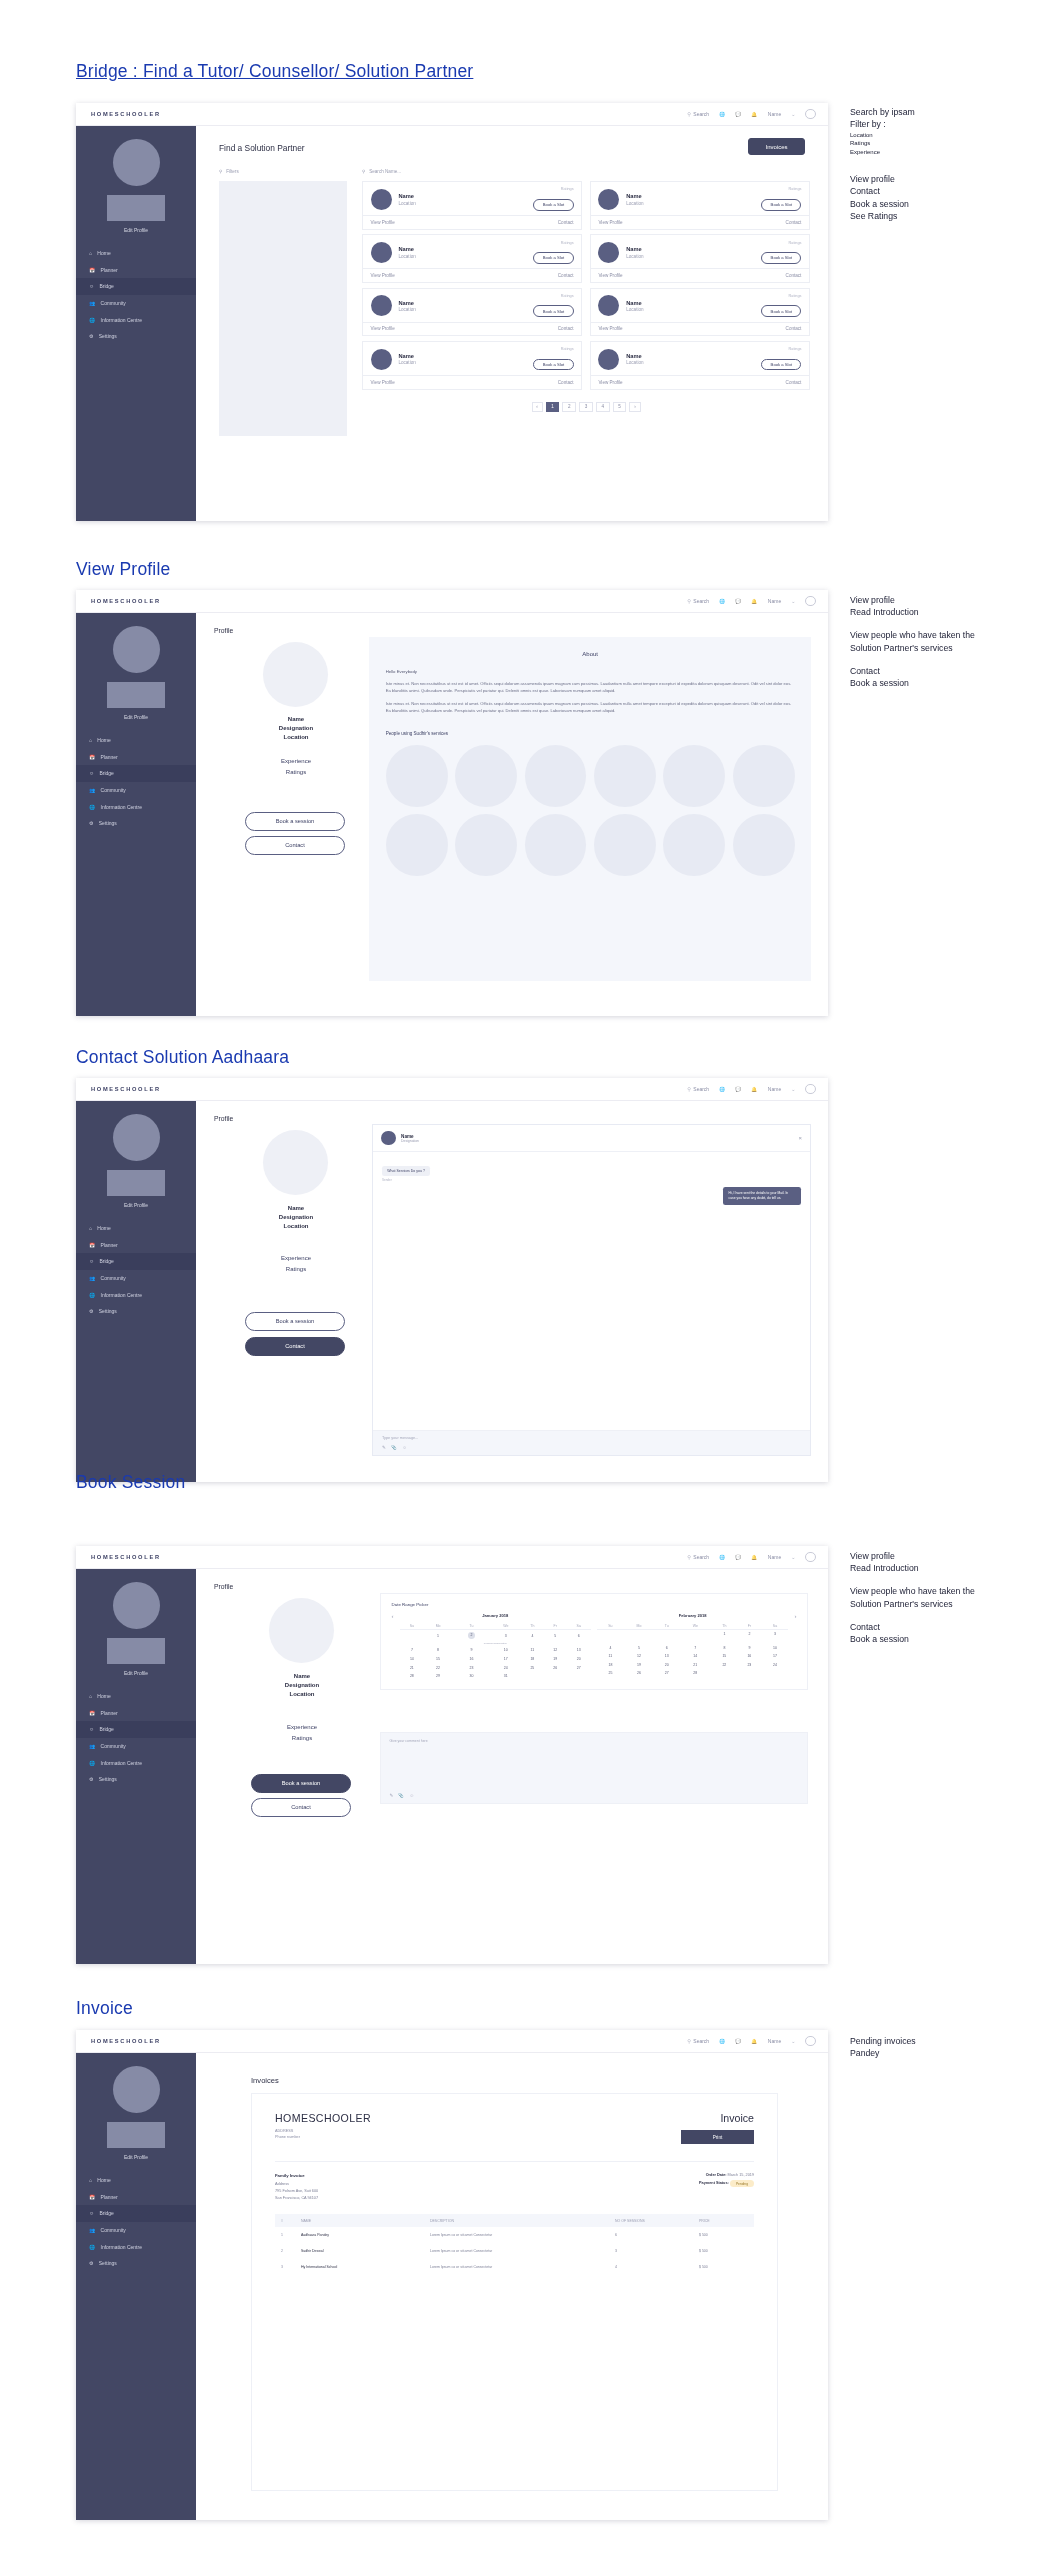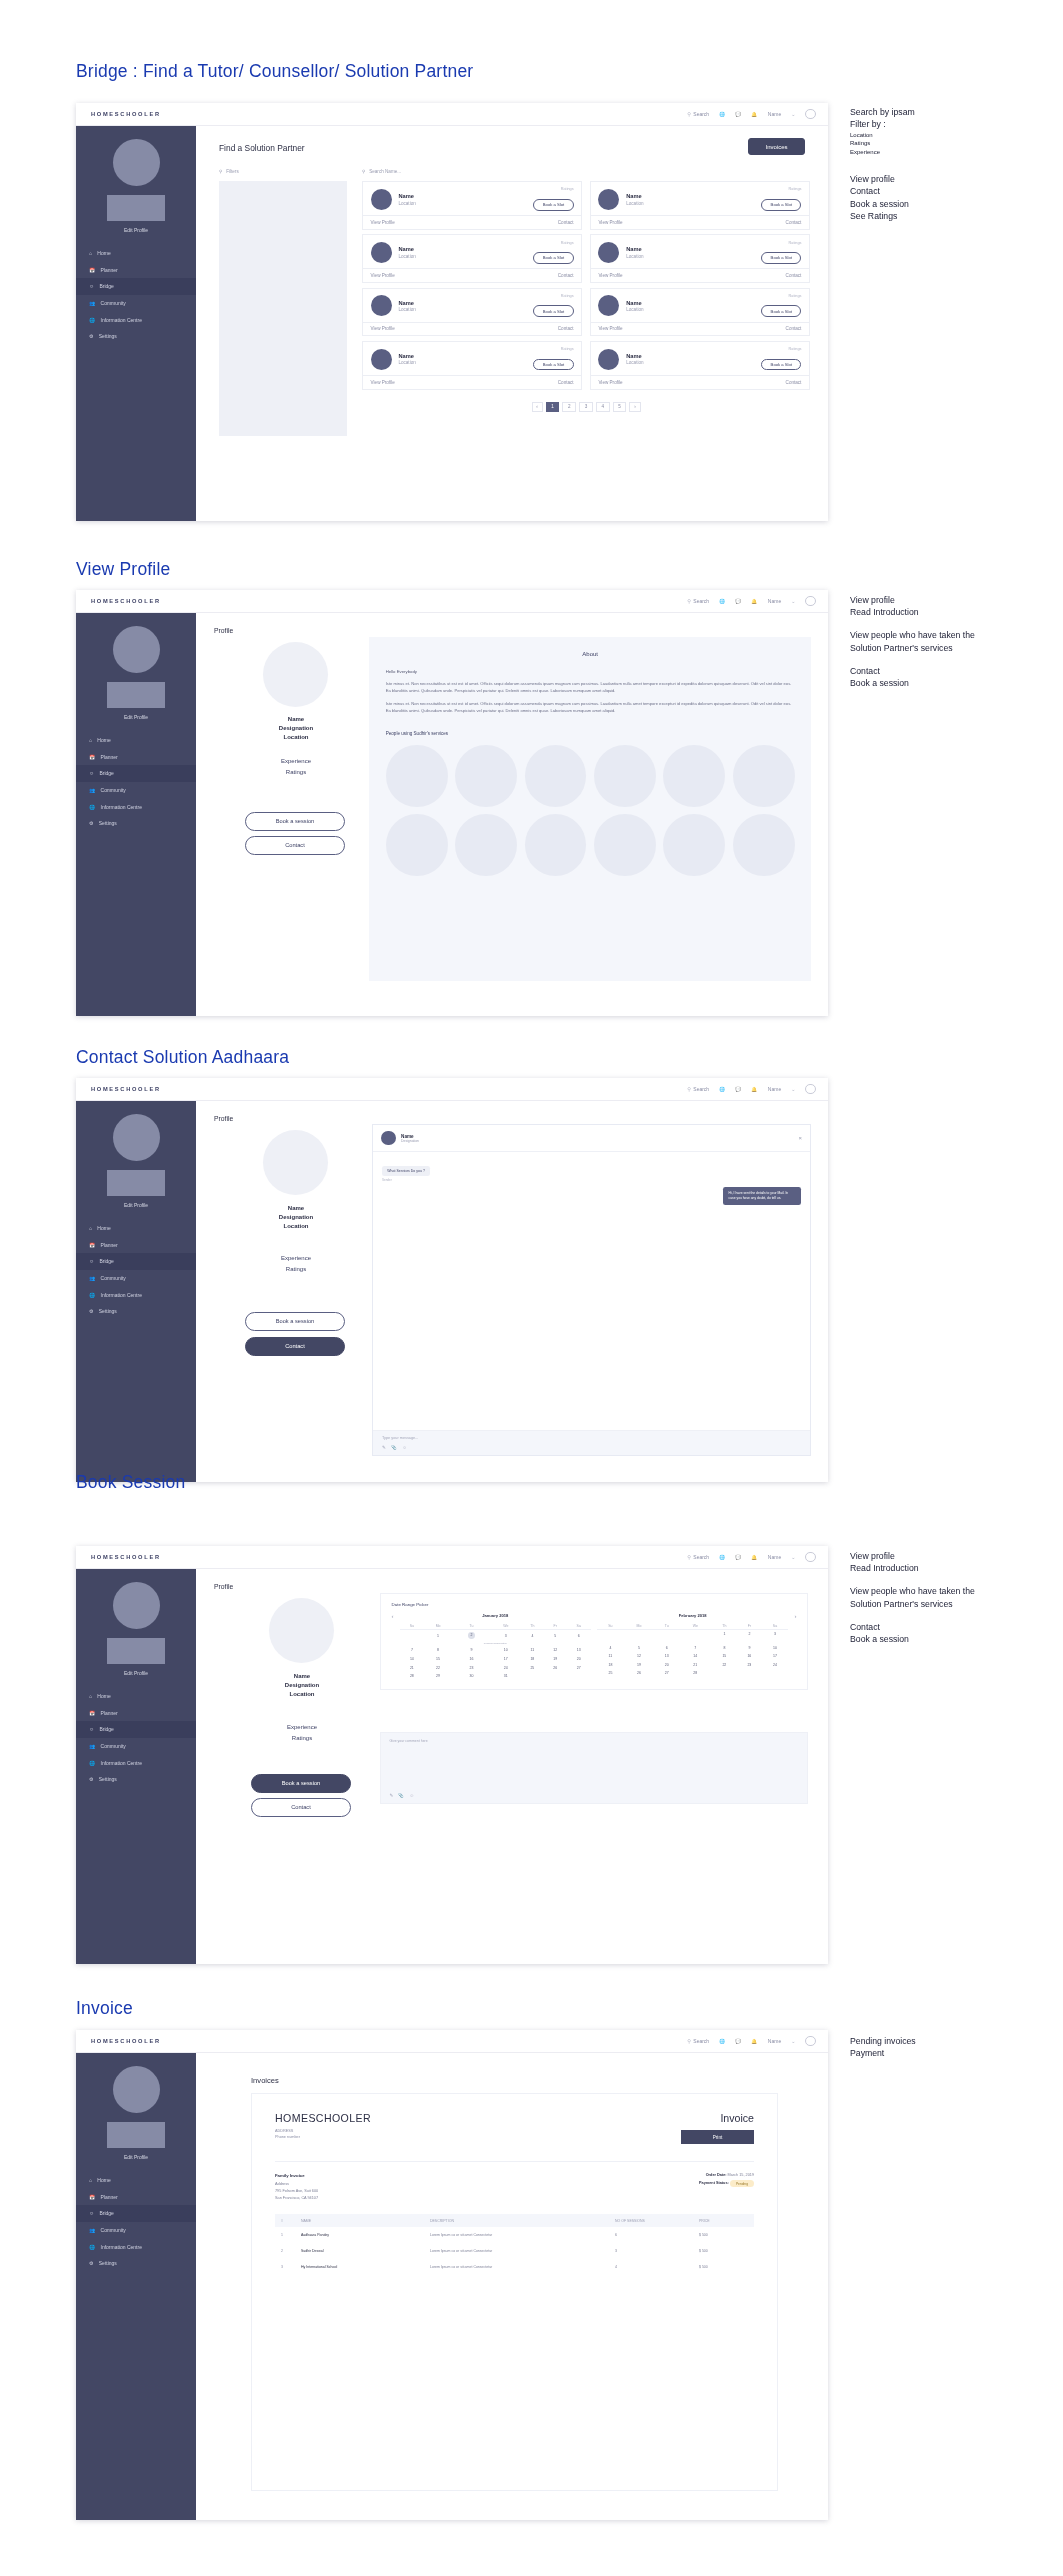--- a/index.html
+++ b/index.html
@@ -40,21 +40,21 @@
           font-size:5.7px;color:#3b3f63;background:#fff; }
   .pill.fill { background:#434764;color:#fff;border-color:#434764; }
   .note { position:absolute; font-size:8.7px; color:#1b1d33; line-height:1.42; }
   .note .sm { font-size:6px; }
   .gcirc { border-radius:50%;background:#eef0f6; }
   table { border-collapse:collapse; width:100%; }
 </style>
 </head>
 <body>
 
-<div class="sec-title" style="position:absolute;left:76px;top:61px;">Bridge : Find a Tutor/ Counsellor/ Solution Partner</div>
+<div class="sec-title" style="position:absolute;left:76px;top:61px;text-decoration:underline;">Bridge : Find a Tutor/ Counsellor/ Solution Partner</div>
 
 <div class="mock" style="left:76px;top:103px;width:752px;height:418px;">
   <div class="topbar">
     <div class="brand">HOMESCHOOLER</div>
     <div class="tb-right">
       <div class="tb-item">
           <span class="ico">⚲</span>
           <span>Search</span>
         </div>
       <span class="ico">🌐</span>
@@ -776,15 +776,15 @@
               <td style="padding:6px;color:#7c7f96;">$ 500</td>
             </tr>
         </tbody>
       </table>
     </div>
   </div>
 </div>
 
 <div class="note" style="left:850px;top:2035px;">
   <div>Pending invoices</div>
-  <div>Payment</div>
+  <div>Pandey</div>
 </div>
 
 
 </body></html>

